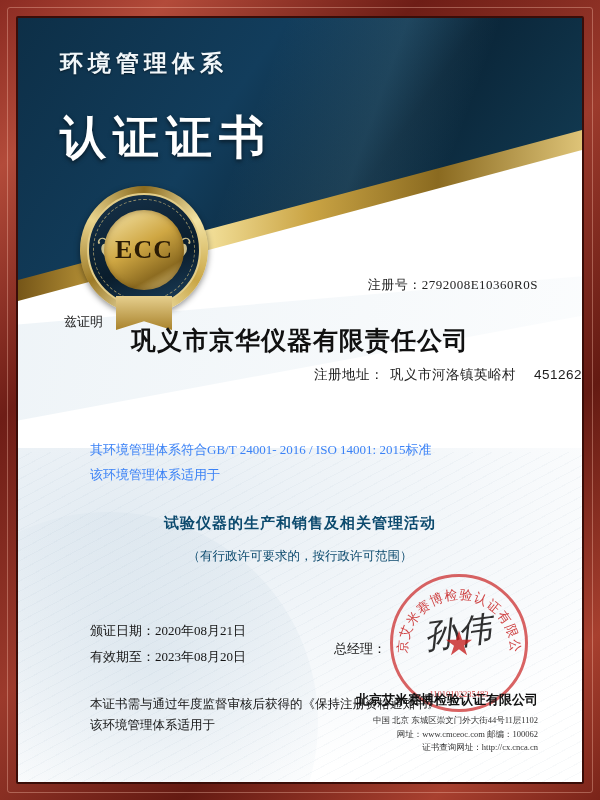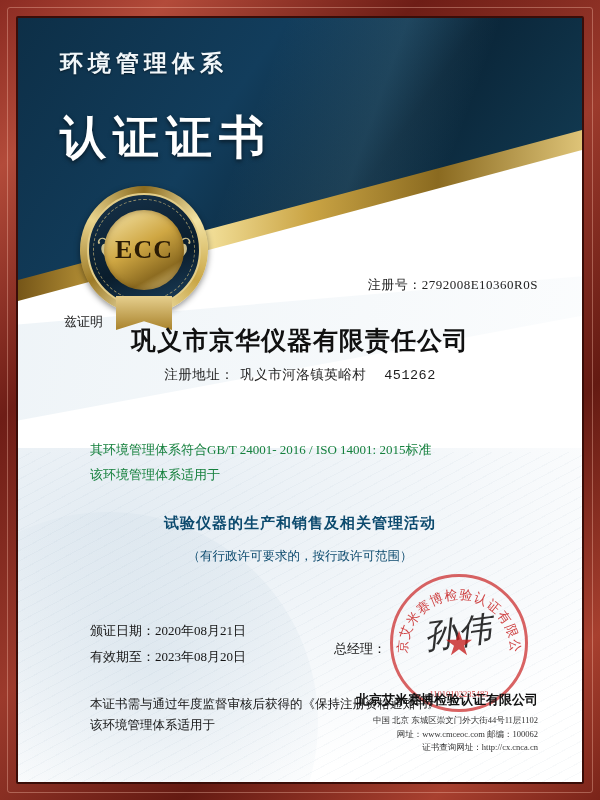--- a/index.html
+++ b/index.html
@@ -198,39 +198,39 @@
     text-align: center;
     font-size: 25px;
     font-weight: bold;
     color: #111111;
     font-family: "Liberation Serif", serif;
     letter-spacing: 1px;
   }
   .addr-block {
     position: absolute;
     left: 0; right: 0; top: 348px;
-    text-align: center;
-    font-family: Liberation Mono, monospace;
+    text-align: right;
+    font-family: Liberation Sans, sans-serif;
   }
   .addr-row {
     font-size: 13.5px;
     color: #1d1d1d;
     margin-bottom: 9px;
     letter-spacing: 0.5px;
   }
   .addr-label { margin-right: 6px; }
   .addr-value { margin-right: 18px; }
   .addr-code { }
 
   .standard-block {
     position: absolute;
     left: 72px; right: 50px; top: 420px;
     font-family: "Liberation Serif", serif;
     font-size: 13px;
-    color: #15803d;
+    color: #3b82f6;
     line-height: 1.9;
   }
   .scope-line {
     position: absolute;
     left: 0; right: 0; top: 496px;
     text-align: center;
     font-family: "Liberation Serif", serif;
     font-size: 15px;
     font-weight: bold;
     color: #0c4a6e;

